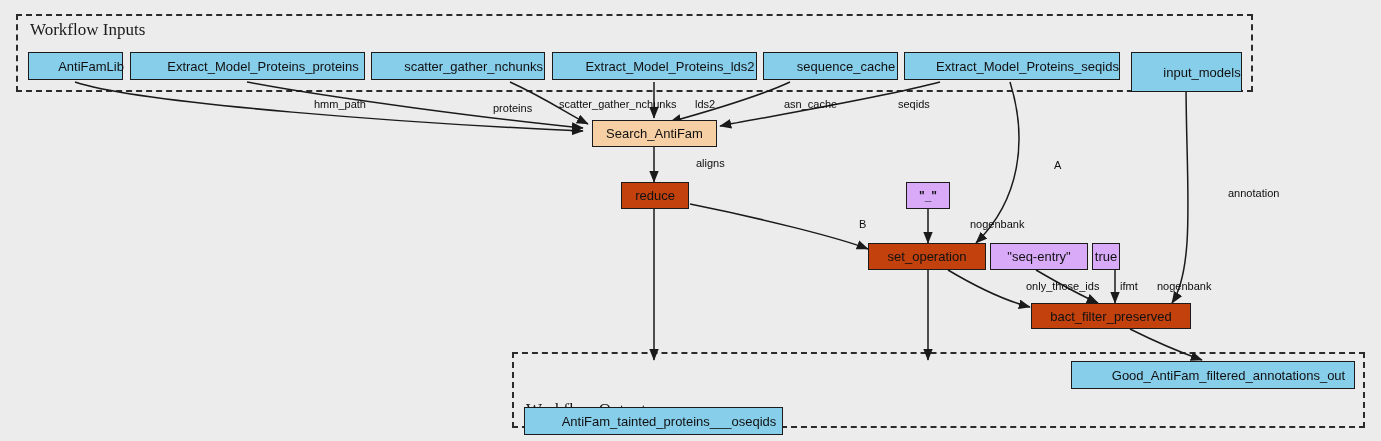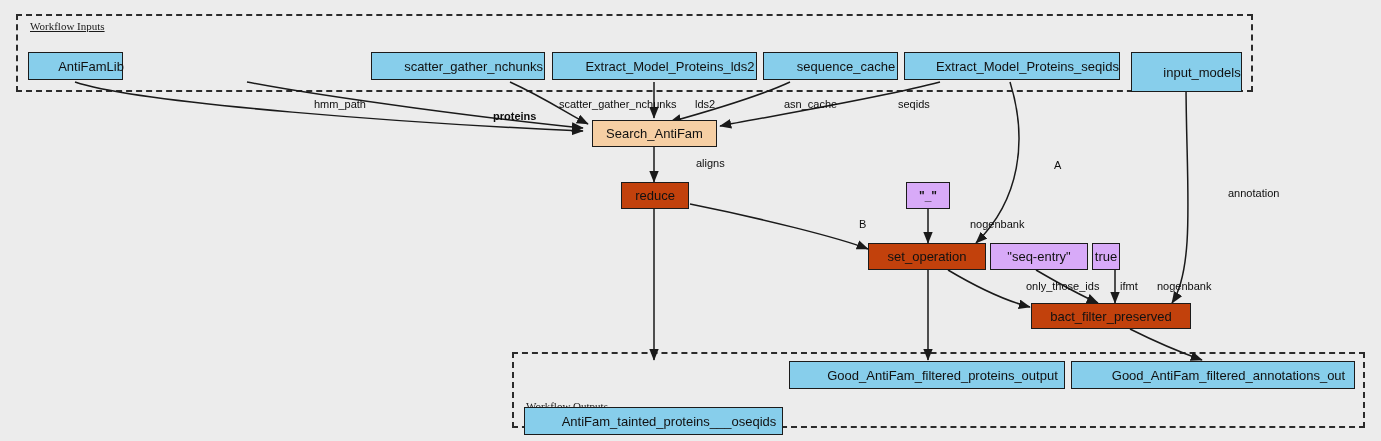--- a/index.html
+++ b/index.html
@@ -28,24 +28,23 @@
   }
   .cluster {
     position: absolute;
     border: 2px dashed #2b2b2b;
     background: transparent;
     box-sizing: border-box;
   }
   .cluster-label {
     position: absolute;
     font-family: "Liberation Serif", serif;
-    font-size: 11px;
+    font-size: 17px;
     color: #1a1a1a;
     white-space: nowrap;
-    text-decoration: underline;
   }
   .node {
     position: absolute;
     box-sizing: border-box;
     border: 1.6px solid #1b1b1b;
     display: flex;
     align-items: center;
     justify-content: center;
     font-size: 13px;
     color: #111111;
@@ -119,20 +118,23 @@
 
       <path d="M1186,82 C1186,180 1196,266 1172,303"></path>
 
       <path d="M1130,329 C1160,344 1185,354 1202,360"></path>
     </g>
   </svg>
 
   <div class="node io" style="left:28px; top:52px; width:95px; height:28px;">
     <span>AntiFamLib</span>
   </div>
+  <div class="node io" style="left:130px; top:52px; width:235px; height:28px;">
+    <span>Extract_Model_Proteins_proteins</span>
+  </div>
   <div class="node io" style="left:371px; top:52px; width:174px; height:28px;">
     <span>scatter_gather_nchunks</span>
   </div>
   <div class="node io" style="left:552px; top:52px; width:205px; height:28px;">
     <span>Extract_Model_Proteins_lds2</span>
   </div>
   <div class="node io" style="left:763px; top:52px; width:135px; height:28px;">
     <span>sequence_cache</span>
   </div>
   <div class="node io" style="left:904px; top:52px; width:216px; height:28px;">
@@ -161,29 +163,26 @@
   <div class="node const plain" style="left:990px; top:243px; width:98px; height:27px;">
     <span>"seq-entry"</span>
   </div>
   <div class="node const plain" style="left:1092px; top:243px; width:28px; height:27px;">
     <span>true</span>
   </div>
 
   <div class="node io" style="left:524px; top:361px; width:259px; height:28px;margin-top:46px;">
     <span>AntiFam_tainted_proteins___oseqids</span>
   </div>
-  <div class="node io" style="left:789px; top:361px; width:276px; height:28px;">
-    <span>Good_AntiFam_filtered_proteins_output</span>
-  </div>
   <div class="node io" style="left:1071px; top:361px; width:284px; height:28px;">
     <span>Good_AntiFam_filtered_annotations_out</span>
   </div>
 
   <div class="edge-label" style="left:274px; top:99px;">hmm_path</div>
-  <div class="edge-label" style="left:453px; top:111px;font-weight:bold;">proteins</div>
+  <div class="edge-label" style="left:453px; top:103px;">proteins</div>
   <div class="edge-label" style="left:519px; top:99px;">scatter_gather_nchunks</div>
   <div class="edge-label" style="left:655px; top:99px;">lds2</div>
   <div class="edge-label" style="left:744px; top:99px;">asn_cache</div>
   <div class="edge-label" style="left:858px; top:99px;">seqids</div>
   <div class="edge-label" style="left:656px; top:158px;">aligns</div>
   <div class="edge-label" style="left:1014px; top:160px;">A</div>
   <div class="edge-label" style="left:819px; top:219px;">B</div>
   <div class="edge-label" style="left:930px; top:219px;">nogenbank</div>
   <div class="edge-label" style="left:986px; top:281px;">only_those_ids</div>
   <div class="edge-label" style="left:1080px; top:281px;">ifmt</div>

